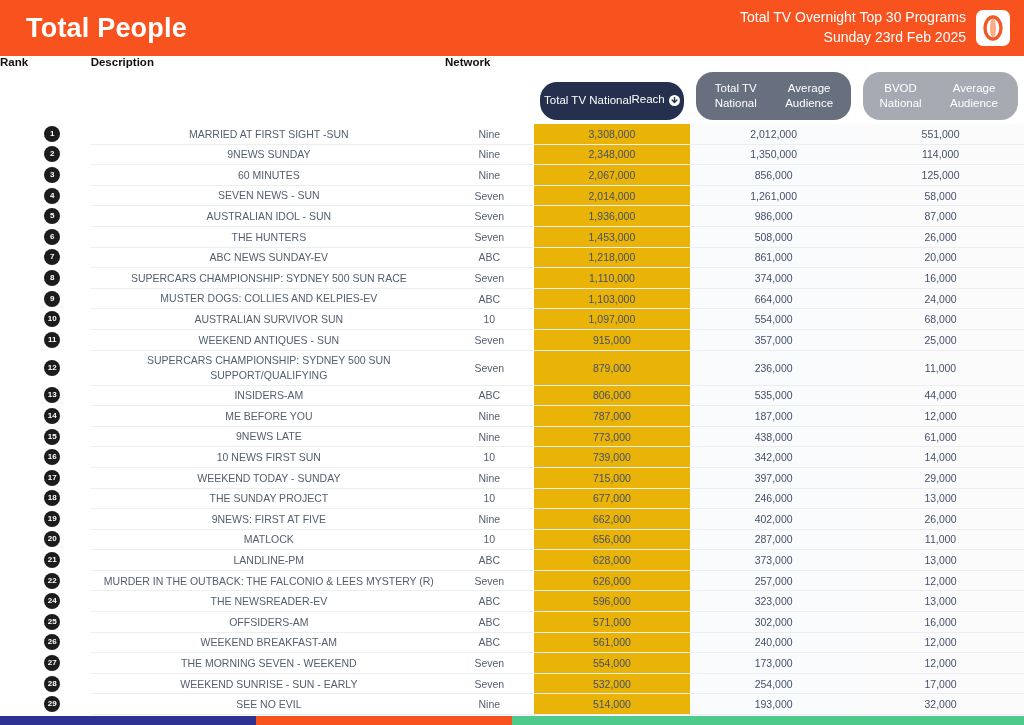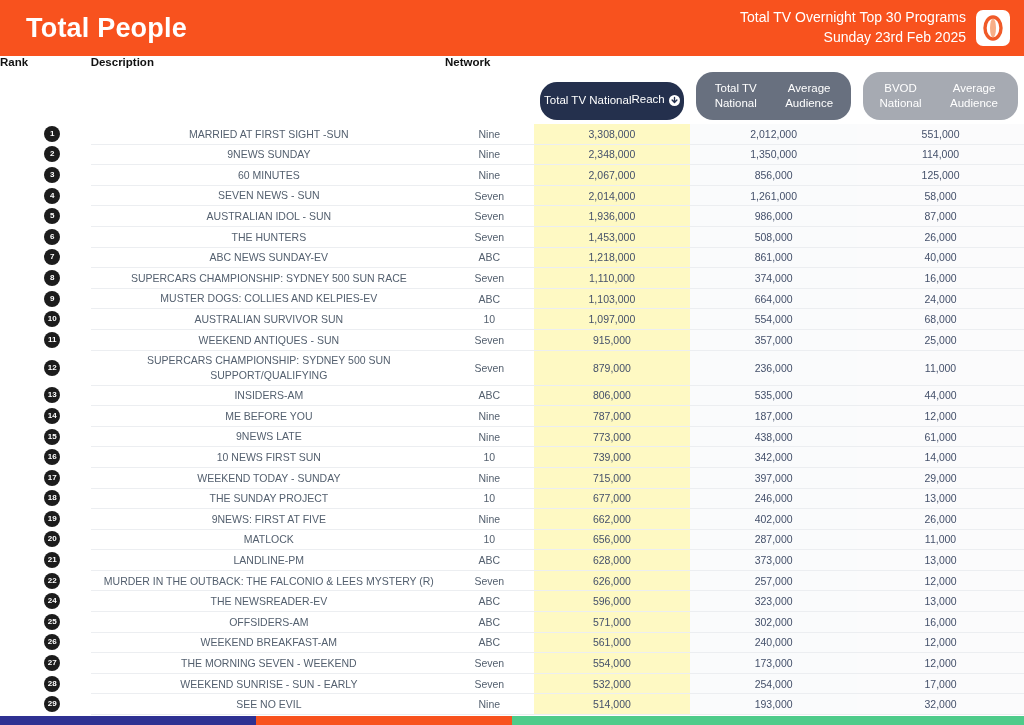--- a/index.html
+++ b/index.html
@@ -150,21 +150,21 @@
     line-height: 1.35;
   }
   td.net-cell {
     text-align: center;
     color: #54606f;
   }
   td.num-cell {
     text-align: center;
     color: #44506a;
   }
-  td.num1 { background: #fef9c3; }
+  td.num1 { background: #eab308; }
   td.num2 { background: #fafbfc; }
   td.num3 { background: #fbfbfc; }
 
   td.num1, td.num2, td.num3 { border-bottom: 1px solid #eceef1; }
 
   
   .footer-bar {
     position: absolute;
     left: 0;
     bottom: 0;
@@ -291,21 +291,21 @@
             <td class="num-cell num1">1,453,000</td>
             <td class="num-cell num2">508,000</td>
             <td class="num-cell num3">26,000</td>
           </tr>
           <tr>
             <td class="rank-cell"><span class="rank-badge">7</span></td>
             <td class="desc-cell">ABC NEWS SUNDAY-EV</td>
             <td class="net-cell">ABC</td>
             <td class="num-cell num1">1,218,000</td>
             <td class="num-cell num2">861,000</td>
-            <td class="num-cell num3">40,000</td>
+            <td class="num-cell num3">20,000</td>
           </tr>
           <tr>
             <td class="rank-cell"><span class="rank-badge">8</span></td>
             <td class="desc-cell">SUPERCARS CHAMPIONSHIP: SYDNEY 500 SUN RACE</td>
             <td class="net-cell">Seven</td>
             <td class="num-cell num1">1,110,000</td>
             <td class="num-cell num2">374,000</td>
             <td class="num-cell num3">16,000</td>
           </tr>
           <tr>

